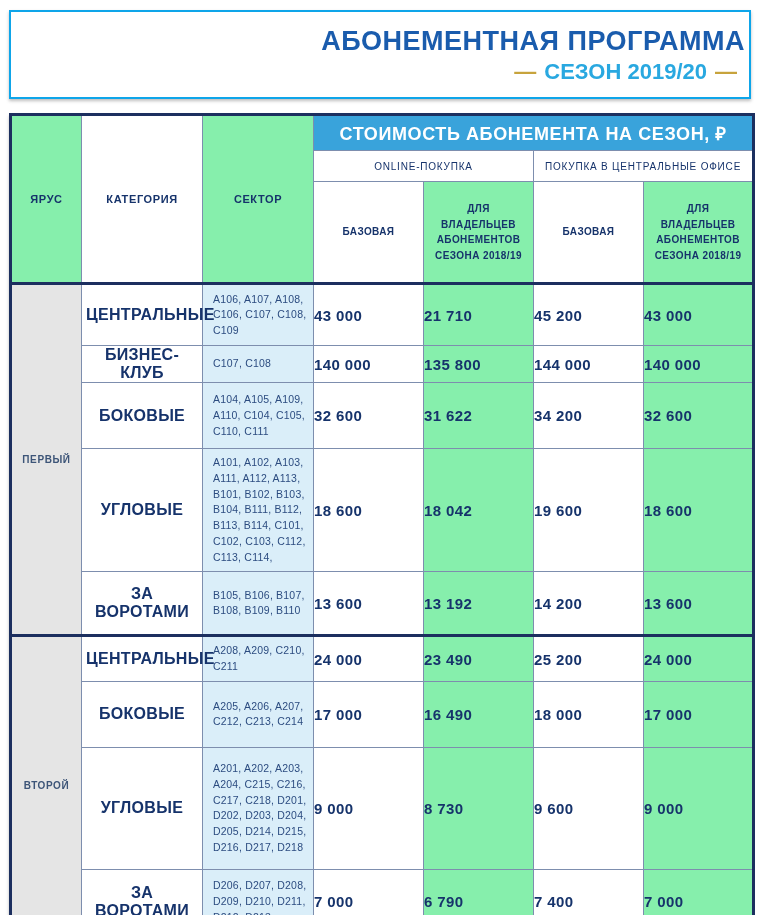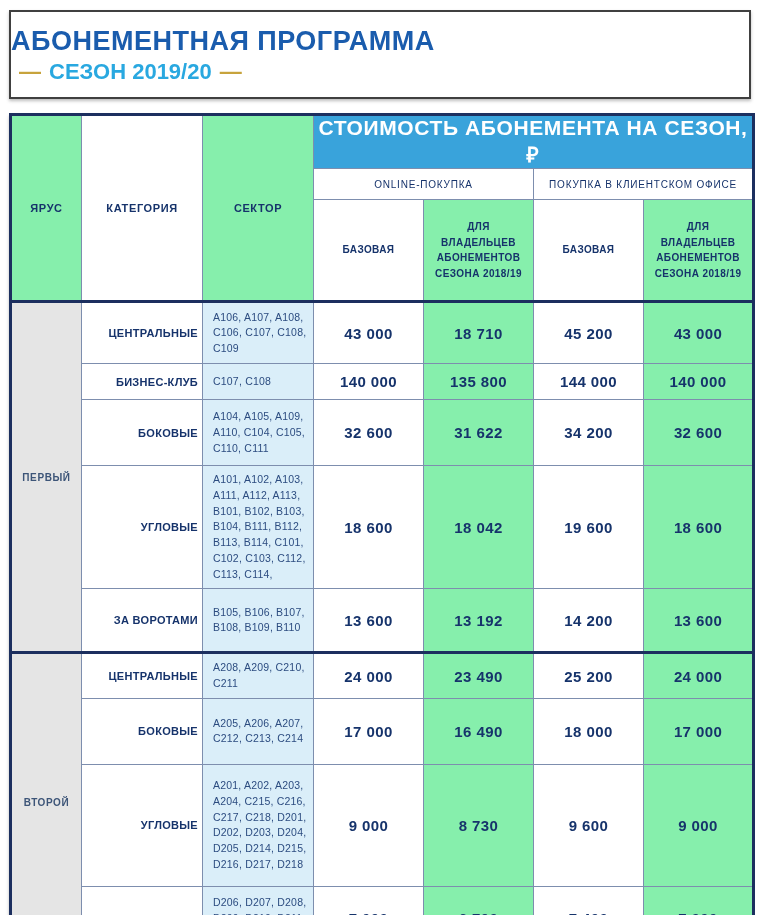--- a/index.html
+++ b/index.html
@@ -1,24 +1,24 @@
 <!DOCTYPE html>
 <html><head>
 <meta charset="utf-8">
 <style>
   html,body{margin:0;padding:0;background:#ffffff;}
   body{width:760px;height:915px;font-family:"Liberation Sans",sans-serif;overflow:hidden;}
 
   
   .title-box{
     margin:10px 9px 0 9px;
-    border:2px solid #404040;
-    background:#ffffff;
-    text-align:left;
-    padding:14px 15px 13px 0;
+    border:2px solid #0ea5e9;
+    background:#ffffff;
+    text-align:right;
+    padding:14px 4px 13px 0;
     box-shadow:0 2px 3px rgba(110,110,110,.45);
   }
   .title-main{
     color:#1a5cad;
     font-size:27px;
     font-weight:bold;
     letter-spacing:.5px;
     line-height:1.15;
   }
   .title-sub{
@@ -51,21 +51,21 @@
     padding:0;
     vertical-align:middle;
   }
   table{border:3px solid #1c2f5f;}
 
   
   th{font-weight:bold;color:#16336b;}
   .hdr-band{
     background:#39a3db;
     color:#ffffff;
-    font-size:21px;
+    font-size:18px;
     letter-spacing:.6px;
     height:34px;
     text-align:center;
   }
   .hdr-group{
     background:#ffffff;
     font-weight:normal;
     font-size:10px;
     letter-spacing:.8px;
     height:30px;
@@ -88,40 +88,40 @@
     background:#e5e5e5;
     color:#3d5578;
     font-size:10px;
     letter-spacing:.6px;
     text-align:center;
     font-weight:bold;
   }
   .cat-cell{
     background:#ffffff;
     color:#16336b;
-    font-size:11px;
+    font-size:16px;
     font-weight:bold;
     letter-spacing:.3px;
-    text-align:right;
+    text-align:center;
     padding:0 4px;
   }
   .sec-cell{
     background:#daeef9;
     color:#2c4c80;
     font-size:10.5px;
     line-height:1.5;
     text-align:left;
     padding:6px 0 6px 10px;
     letter-spacing:.2px;
   }
   .price-cell{
     color:#16336b;
     font-size:15px;
     font-weight:bold;
-    text-align:center;
+    text-align:left;
     letter-spacing:.4px;
   }
   .tier-sep td{border-top:3px solid #1c2f5f;}
 </style>
 </head>
 <body>
 
 <div class="title-box">
   <div class="title-main">АБОНЕМЕНТНАЯ ПРОГРАММА</div>
   <div class="title-sub"><span class="dash">—</span><span>СЕЗОН 2019/20</span><span class="dash">—</span></div>
@@ -141,35 +141,35 @@
 
   <tbody>
         <tr>
     <th class="hdr-col bg-blue hdr-bottom" rowspan="3">ЯРУС</th>
     <th class="hdr-col bg-white hdr-bottom" rowspan="3">КАТЕГОРИЯ</th>
     <th class="hdr-col bg-blue hdr-bottom" rowspan="3">СЕКТОР</th>
     <th class="hdr-band" colspan="4">СТОИМОСТЬ АБОНЕМЕНТА НА СЕЗОН, ₽</th>
   </tr>
   <tr>
     <th class="hdr-group" colspan="2">ONLINE-ПОКУПКА</th>
-    <th class="hdr-group" colspan="2">ПОКУПКА В КЛИЕНТСКОМ ОФИСЕ</th>
+    <th class="hdr-group" colspan="2">ПОКУПКА В ЦЕНТРАЛЬНЫЕ ОФИСЕ</th>
   </tr>
   <tr style="height:102px;">
     <th class="hdr-sub bg-white hdr-bottom">БАЗОВАЯ</th>
     <th class="hdr-sub bg-blue hdr-bottom">ДЛЯ ВЛАДЕЛЬЦЕВ АБОНЕМЕНТОВ СЕЗОНА 2018/19</th>
     <th class="hdr-sub bg-white hdr-bottom">БАЗОВАЯ</th>
     <th class="hdr-sub bg-blue hdr-bottom">ДЛЯ ВЛАДЕЛЬЦЕВ АБОНЕМЕНТОВ СЕЗОНА 2018/19</th>
   </tr>
 
   <tr style="height:62px;">
     <td class="tier-cell" rowspan="5">ПЕРВЫЙ</td>
     <td class="cat-cell">ЦЕНТРАЛЬНЫЕ</td>
     <td class="sec-cell">A106, A107, A108, C106, C107, C108, C109</td>
     <td class="price-cell bg-white">43 000</td>
-    <td class="price-cell bg-blue">18 710</td>
+    <td class="price-cell bg-blue">21 710</td>
     <td class="price-cell bg-white">45 200</td>
     <td class="price-cell bg-blue">43 000</td>
   </tr>
   <tr style="height:36px;">
     <td class="cat-cell">БИЗНЕС-КЛУБ</td>
     <td class="sec-cell">C107, C108</td>
     <td class="price-cell bg-white">140 000</td>
     <td class="price-cell bg-blue">135 800</td>
     <td class="price-cell bg-white">144 000</td>
     <td class="price-cell bg-blue">140 000</td>

